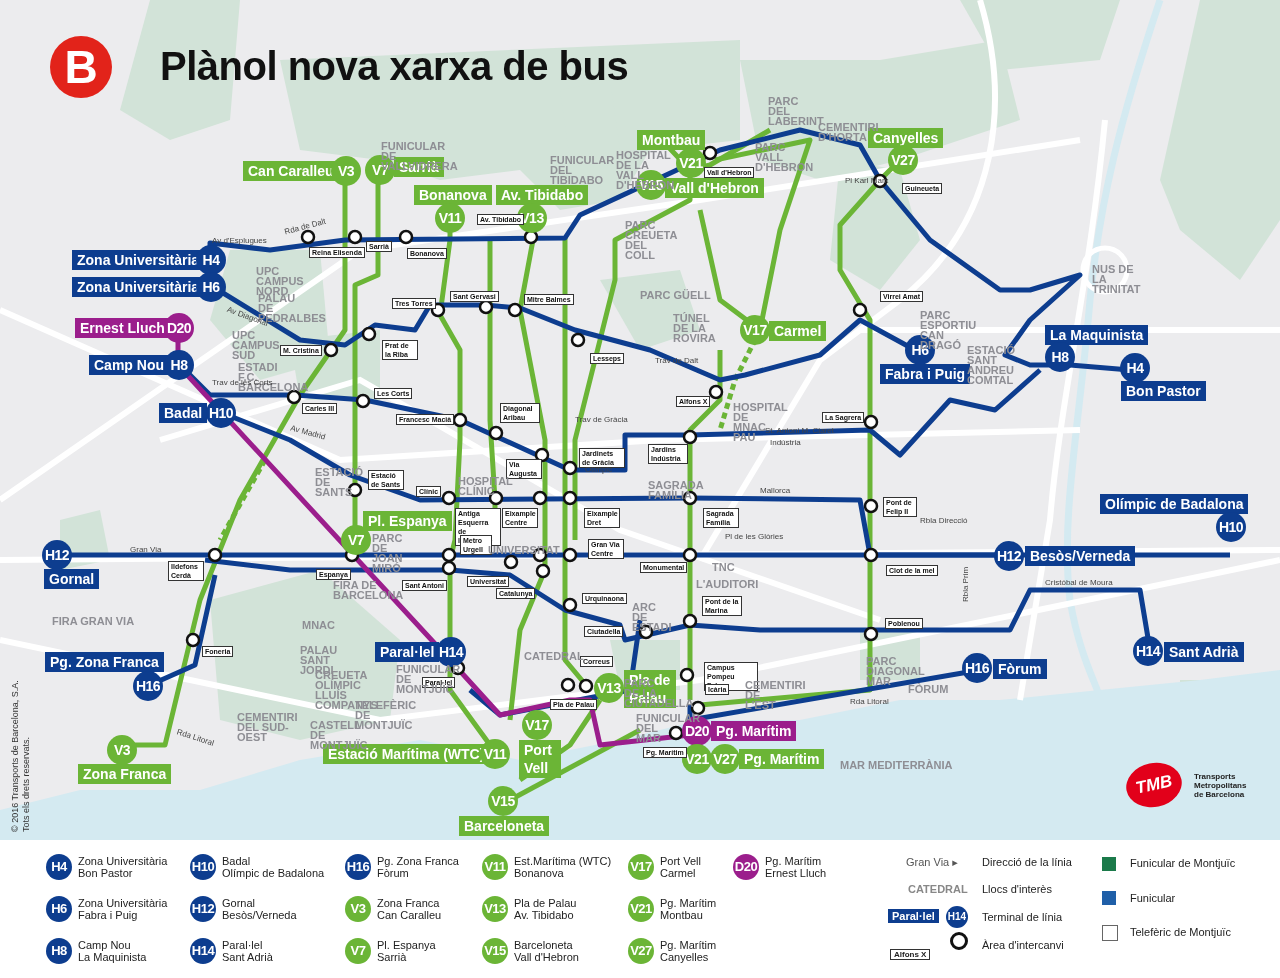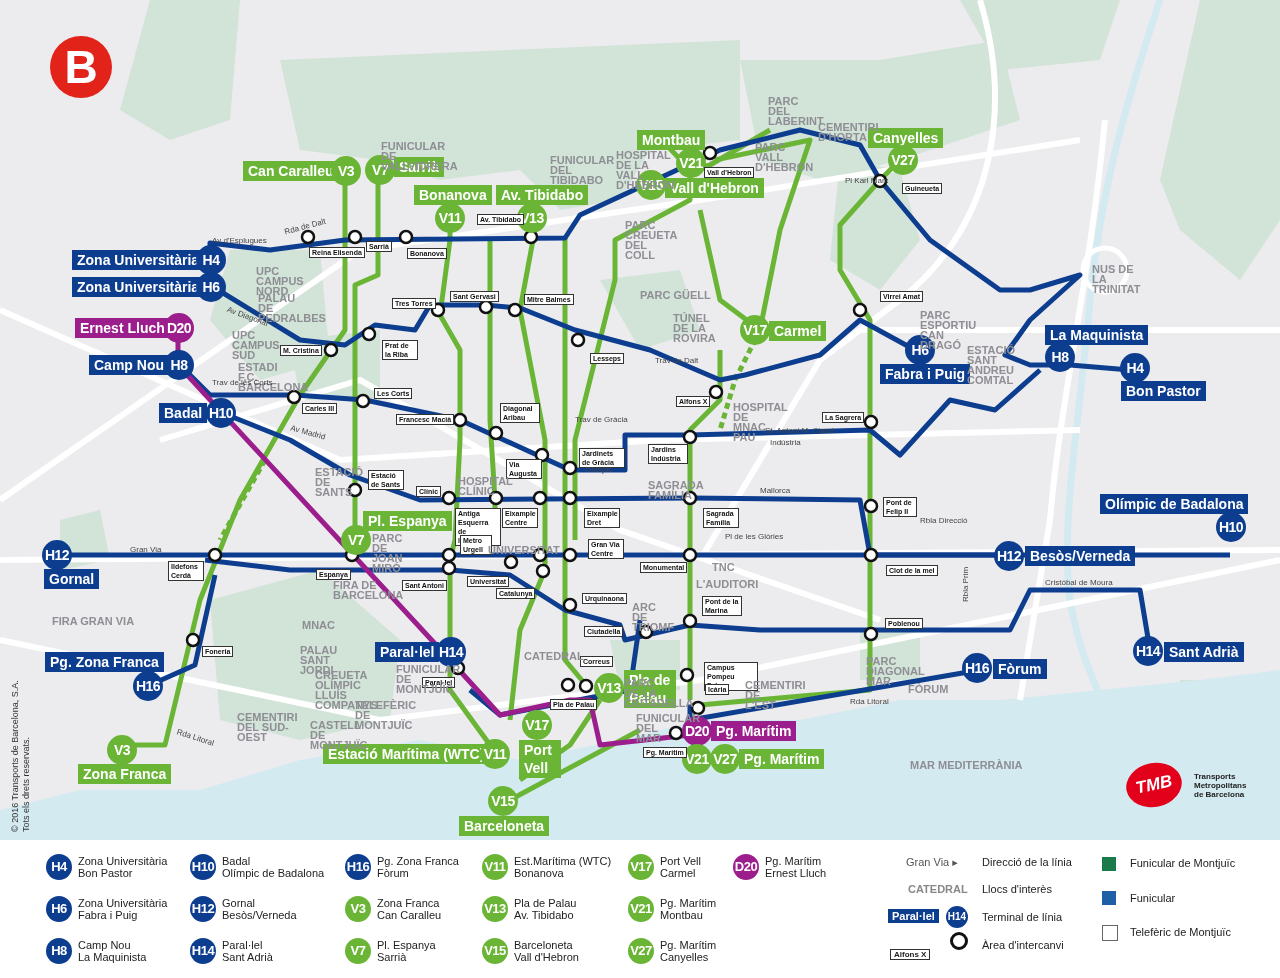--- a/index.html
+++ b/index.html
@@ -153,20 +153,21 @@
         <circle cx="458" cy="668" r="6"></circle>
       <circle cx="568" cy="685" r="6"></circle>
         <circle cx="586" cy="686" r="6"></circle>
         <circle cx="687" cy="675" r="6"></circle>
       <circle cx="698" cy="708" r="6"></circle>
         <circle cx="676" cy="733" r="6"></circle>
     </g>
   </svg>
 
   <div class="logoB">B</div>
+  <div class="title">Plànol nova xarxa de bus</div>
 
   <div class="lbl h" style="left:72px;top:250px">Zona Universitària</div>
   <div class="badge h" style="left:196px;top:245px">H4</div>
   <div class="lbl h" style="left:72px;top:277px">Zona Universitària</div>
   <div class="badge h" style="left:196px;top:272px">H6</div>
   <div class="lbl d" style="left:75px;top:318px">Ernest Lluch</div>
   <div class="badge d" style="left:164px;top:313px">D20</div>
   <div class="lbl h" style="left:89px;top:355px">Camp Nou</div>
   <div class="badge h" style="left:164px;top:350px">H8</div>
   <div class="lbl h" style="left:159px;top:403px">Badal</div>
@@ -300,29 +301,29 @@
   <div class="place" style="left:333px;top:580px;white-space:normal;width:46px">FIRA DE BARCELONA</div>
   <div class="place" style="left:52px;top:616px">FIRA GRAN VIA</div>
   <div class="place" style="left:302px;top:620px">MNAC</div>
   <div class="place" style="left:300px;top:645px;white-space:normal;width:46px">PALAU SANT JORDI</div>
   <div class="place" style="left:315px;top:670px;white-space:normal;width:66px">CREUETA OLÍMPIC LLUÍS COMPANYS</div>
   <div class="place" style="left:237px;top:712px;white-space:normal;width:58px">CEMENTIRI DEL SUD-OEST</div>
   <div class="place" style="left:310px;top:720px;white-space:normal;width:44px">CASTELL DE MONTJUÏC</div>
   <div class="place" style="left:355px;top:700px;white-space:normal;width:50px">TELEFÈRIC DE MONTJUÏC</div>
   <div class="place" style="left:396px;top:664px;white-space:normal;width:60px">FUNICULAR DE MONTJUÏC</div>
   <div class="place" style="left:524px;top:651px">CATEDRAL</div>
-  <div class="place" style="left:632px;top:602px;white-space:normal;width:40px">ARC DE TRIOMF</div>
+  <div class="place" style="left:632px;top:602px;white-space:normal;width:40px">ARC DE ESTADI</div>
   <div class="place" style="left:624px;top:678px;white-space:normal;width:48px">PARC DE LA CIUTADELLA</div>
   <div class="place" style="left:712px;top:562px">TNC</div>
   <div class="place" style="left:696px;top:579px">L'AUDITORI</div>
   <div class="place" style="left:636px;top:713px;white-space:normal;width:40px">FUNICULAR DEL MAR</div>
   <div class="place" style="left:745px;top:680px;white-space:normal;width:46px">CEMENTIRI DE L'EST</div>
   <div class="place" style="left:866px;top:656px;white-space:normal;width:60px">PARC DIAGONAL MAR</div>
   <div class="place" style="left:908px;top:684px">FÒRUM</div>
-  <div class="place" style="left:910px;top:760px">MAR MEDITERRÀNIA</div>
+  <div class="place" style="left:840px;top:760px">MAR MEDITERRÀNIA</div>
 
   <div class="street" style="left:284px;top:222px;transform:rotate(-15deg)">Rda de Dalt</div>
   <div class="street" style="left:212px;top:236px">Av d'Esplugues</div>
   <div class="street" style="left:226px;top:312px;transform:rotate(20deg)">Av Diagonal</div>
   <div class="street" style="left:212px;top:378px">Trav de les Corts</div>
   <div class="street" style="left:290px;top:428px;transform:rotate(15deg)">Av Madrid</div>
   <div class="street" style="left:130px;top:545px">Gran Via</div>
   <div class="street" style="left:575px;top:415px">Trav de Gràcia</div>
   <div class="street" style="left:760px;top:486px">Mallorca</div>
   <div class="street" style="left:585px;top:465px">Olímpic</div>

